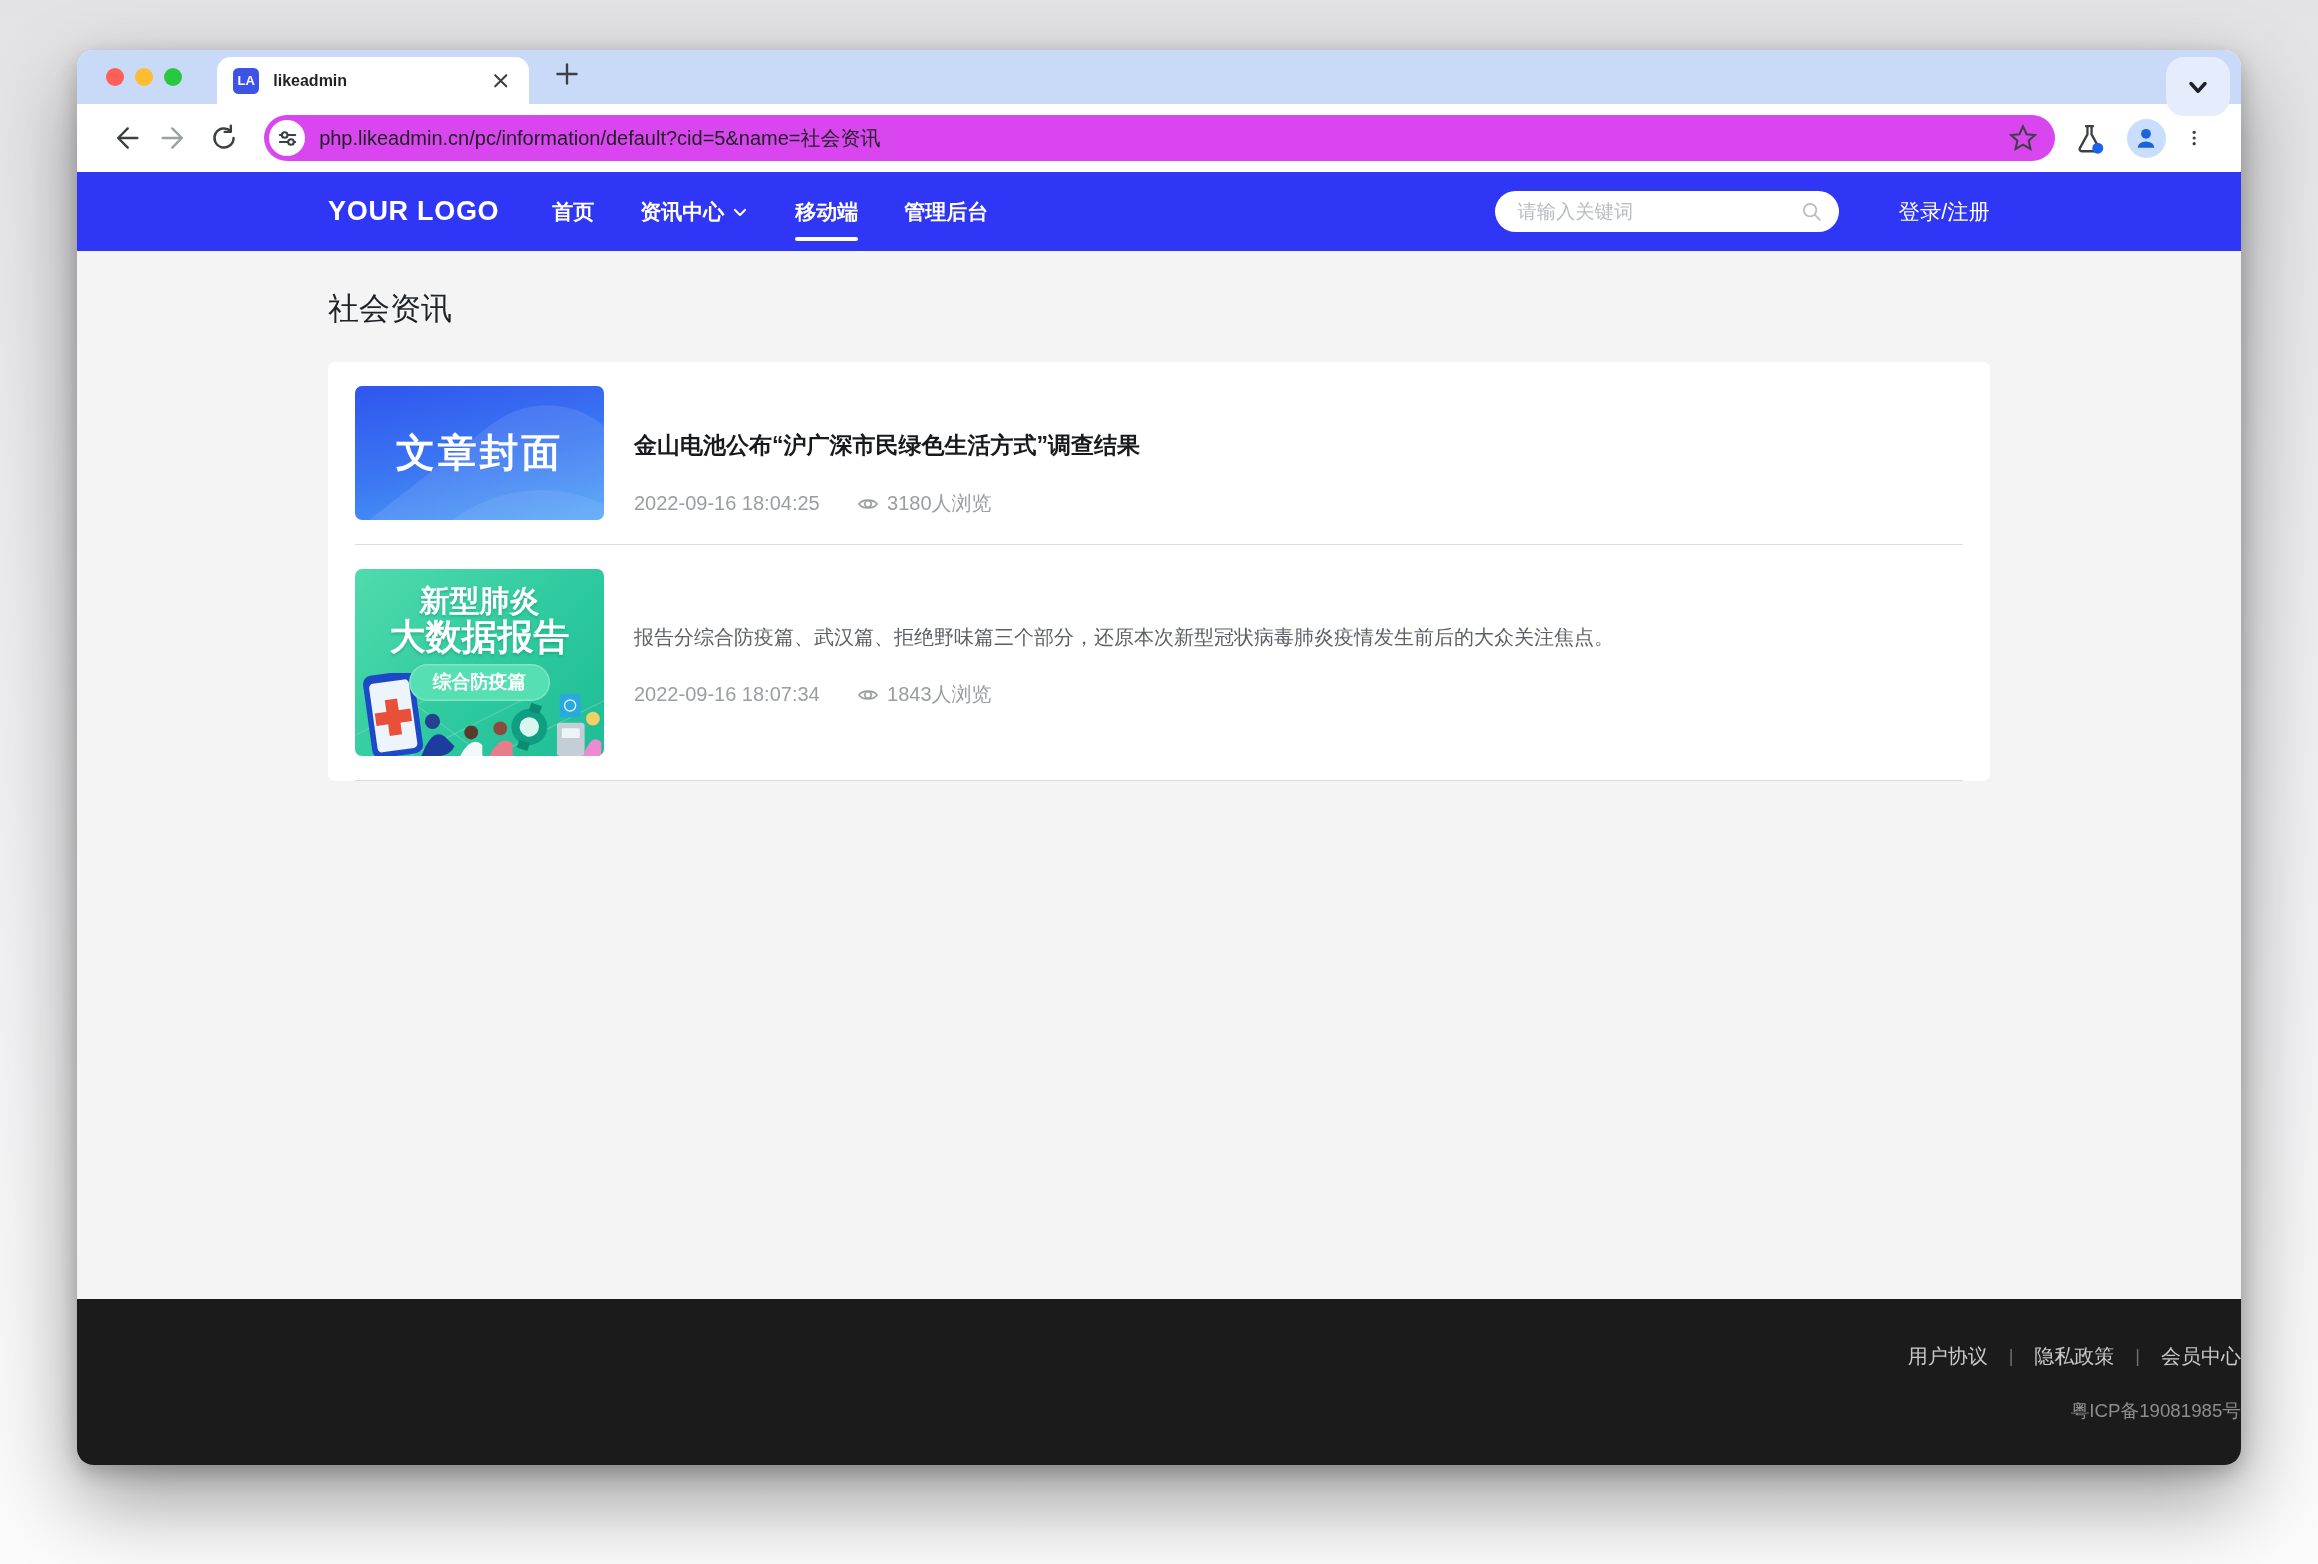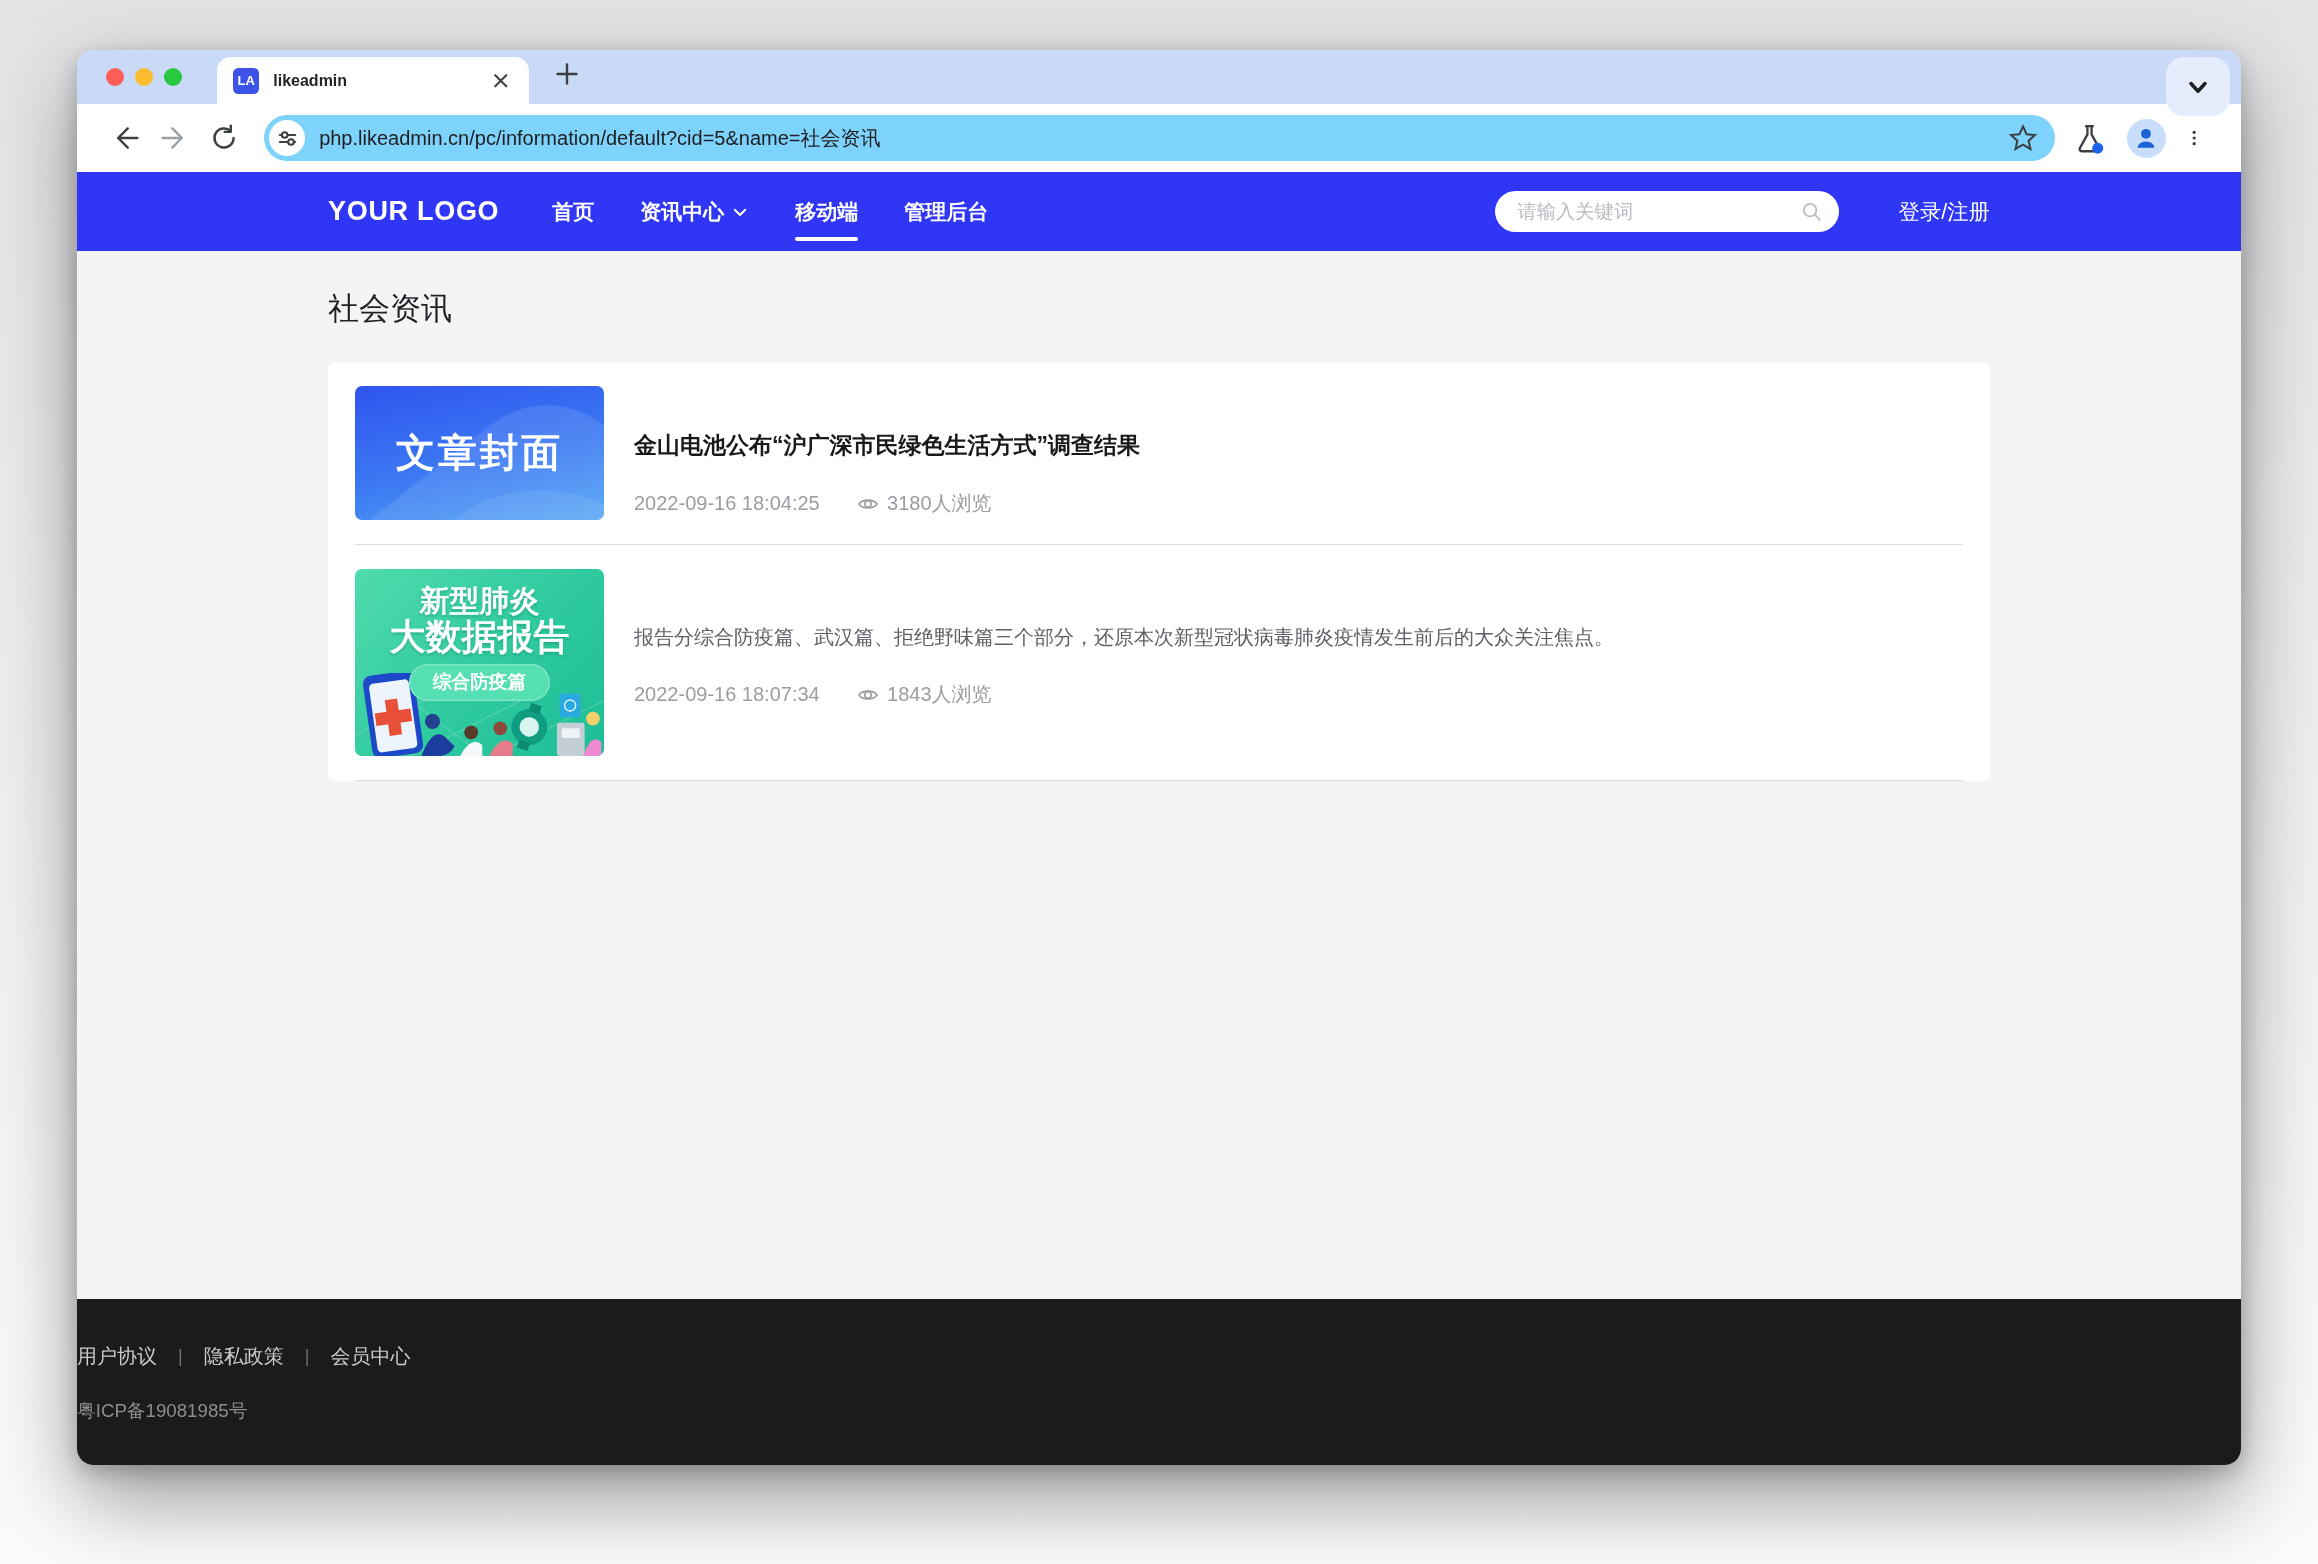--- a/index.html
+++ b/index.html
@@ -31,21 +31,21 @@
   .tab-title{ font-size:16px; color:#1f2328; margin-left:14px; flex:1; font-weight:700; }
   .tab-close{ width:23.5px; height:23.5px; flex:none; }
   .newtab{ width:30px; height:30px; margin:0 0 15px 23.5px; flex:none; }
   .strip-chevron{
     position:absolute; right:11px; top:7px; width:64px; height:59px; border-radius:18px;
     background:#e5edfc; display:flex; align-items:center; justify-content:center;
   }
   .toolbar{ height:68px; background:#fff; display:flex; align-items:center; padding:0 23.5px; flex:none; }
   .nav-icn{ width:30px; height:30px; margin:0 9.7px; flex:none; }
   .urlbar{
-    flex:1; height:46px; background:#7dd3fc; border-radius:23px; margin:0 18px 0 15px;
+    flex:1; height:46px; background:#d946ef; border-radius:23px; margin:0 18px 0 15px;
     display:flex; align-items:center; padding:0 16.6px 0 5.5px;
   }
   .tune-circle{ width:36px; height:36px; border-radius:50%; background:#fff; display:flex; align-items:center; justify-content:center; flex:none; }
   .url-text{ font-size:20px; color:#202124; margin-left:14px; flex:1; white-space:nowrap; overflow:hidden; }
   .chrome-right{ display:flex; align-items:center; gap:21px; padding-right:9.7px; }
   .avatar-circle{ width:39px; height:39px; border-radius:50%; background:#c9ddfc; display:flex; align-items:center; justify-content:center; }
   
   .site{ flex:1; display:flex; flex-direction:column; min-height:0; }
   .navbar{ height:79px; background:#3036f6; flex:none; }
   .container{ width:1662px; margin:0 auto; height:100%; display:flex; align-items:center; }
@@ -88,21 +88,21 @@
     margin-top:7px; background:#56dfb2; color:#fff; font-size:18.7px; font-weight:700;
     border-radius:690px; padding:5.5px 23.5px; position:relative; z-index:2; box-shadow:inset 0 0 0 1.4px rgba(255,255,255,.25);
   }
   .thumb-illus{ position:absolute; left:0; bottom:0; width:249px; height:83px; z-index:1; }
   .article-body{ display:flex; flex-direction:column; min-width:0; flex:1; }
   .pt-tall{ padding-top:44px; } .pt-short{ padding-top:25px; }
   .article-title{ font-size:23px; font-weight:700; color:#17191c; line-height:1.35; cursor:pointer; }
   .article-desc{ font-size:20px; color:#5c5f66; margin-top:28px; line-height:1.5; }
   .meta{ display:flex; align-items:center; gap:37px; margin-top:29px; color:#9a9da3; font-size:20px; }
   .views{ display:flex; align-items:center; gap:8.3px; }
-  .footer{ height:166px; background:#1b1b1b; flex:none; display:flex; flex-direction:column; align-items:flex-start; padding-top:44px; }
+  .footer{ height:166px; background:#1b1b1b; flex:none; display:flex; flex-direction:column; align-items:flex-end; padding-top:44px; }
   .footer-links{ display:flex; align-items:center; font-size:20px; color:#c9c9c9; }
   .footer-links .link{ cursor:pointer; }
   .footer-sep{ margin:0 21px; color:#6f6f6f; font-size:18px; }
   .icp{ margin-top:28px; font-size:18.7px; color:#8d8d8d; }
   svg{ display:block; }
 </style>
 </head>
 <body>
 
 <div class="window">

